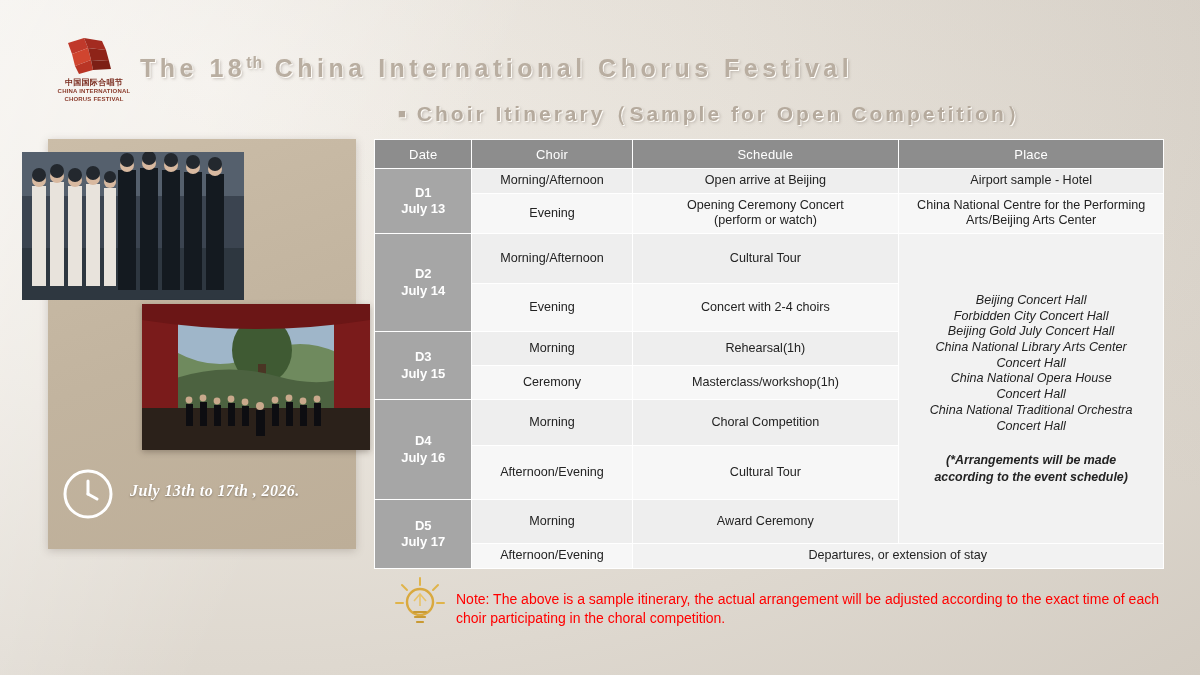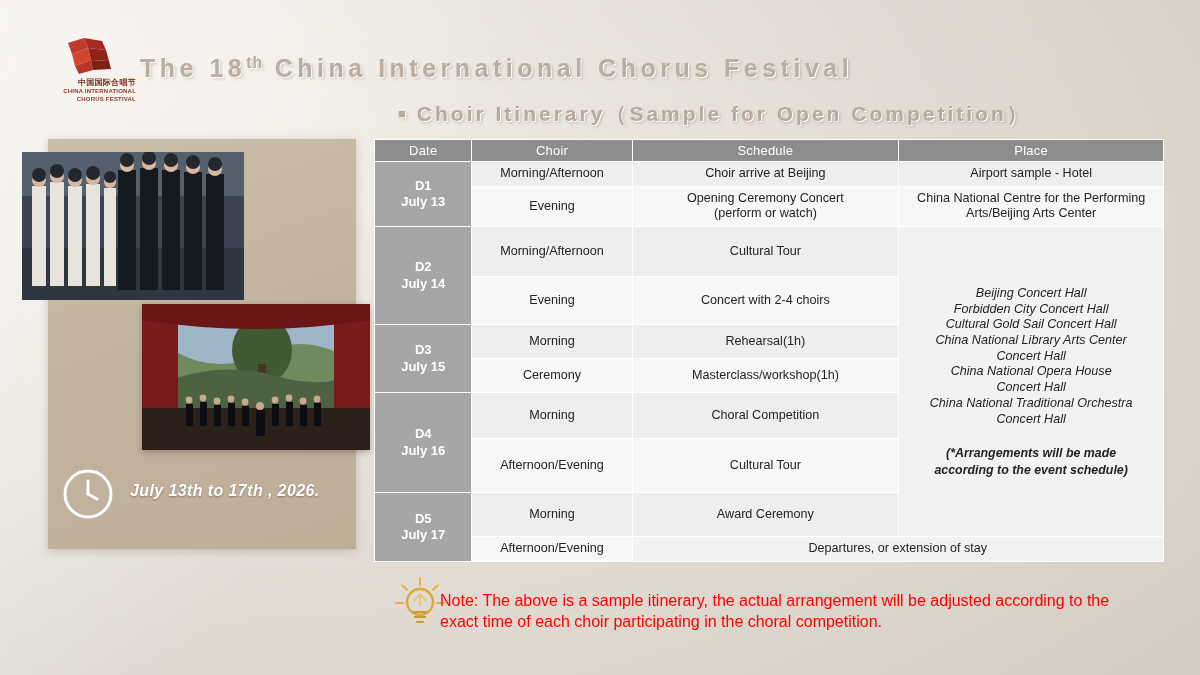--- a/index.html
+++ b/index.html
@@ -30,21 +30,21 @@
     position: absolute; left: 52px; top: 36px;
     width: 84px; height: 64px;
   }
   .logo-mark {
     position: absolute; left: 10px; top: 0;
     width: 54px; height: 40px;
   }
   .logo-text {
     position: absolute; left: 0; top: 42px;
     width: 84px;
-    text-align: right;
+    text-align: center;
     font-size: 8px;
     color: #7a2b1e;
     letter-spacing: .3px;
     line-height: 1.25;
     font-weight: bold;
   }
   .logo-text .en { font-size: 6px; color: #8a3a2a; letter-spacing: .2px; }
 
   
   .main-title {
@@ -95,40 +95,41 @@
     position: absolute; left: 62px; top: 468px;
     width: 52px; height: 52px;
   }
   .date-line {
     position: absolute; left: 130px; top: 482px;
     font-size: 16px; font-style: italic; font-weight: bold;
     color: #ffffff;
     letter-spacing: .4px;
     text-shadow: 0 1px 2px rgba(80,70,60,.5);
     white-space: nowrap;
+    font-family: Liberation Serif, serif;
   }
 
   
   .table-wrap {
     position: absolute; left: 374px; top: 139px;
     width: 790px;
   }
   table.itin {
     border-collapse: collapse;
     width: 790px;
     table-layout: fixed;
     font-size: 12.6px;
     color: #232323;
   }
   table.itin th {
     background: #8d8d8d;
     color: #ffffff;
     font-weight: normal;
     font-size: 13px;
-    height: 22px;
+    height: 29px;
     border: 1px solid #ffffff;
     letter-spacing: .2px;
   }
   table.itin td {
     border: 1px solid #ffffff;
     text-align: center;
     vertical-align: middle;
     padding: 4px 5px;
     line-height: 1.25;
   }
@@ -159,24 +160,24 @@
     font-size: 12.4px;
   }
   .dep-cell { background: #f2f2f2 !important; }
 
   
   .bulb {
     position: absolute; left: 392px; top: 576px;
     width: 56px; height: 54px;
   }
   .note {
-    position: absolute; left: 440px; top: 590px;
+    position: absolute; left: 456px; top: 590px;
     width: 706px;
     color: #ff0000;
-    font-size: 16px;
+    font-size: 14px;
     line-height: 1.33;
   }
 </style>
 </head>
 <body>
 
 <div class="slide">
 
   <div class="logo">
     <svg class="logo-mark" viewBox="0 0 54 40">
@@ -310,21 +311,21 @@
           <th>Place</th>
         </tr>
       </thead>
       <tbody>
 
         <tr class="row-a">
           <td class="c-date" rowspan="2">
             <span>D1</span><br><span>July 13</span>
           </td>
           <td>Morning/Afternoon</td>
-          <td>Choir arrive at Beijing</td>
+          <td>Open arrive at Beijing</td>
           <td>Airport sample - Hotel</td>
         </tr>
         <tr class="row-b">
           <td>Evening</td>
           <td>
             Opening Ceremony Concert<br>(perform or watch)
           </td>
           <td>
             China National Centre for the Performing<br>Arts/Beijing Arts Center
           </td>
@@ -332,21 +333,21 @@
 
         <tr class="row-a">
           <td class="c-date" rowspan="2">
             <span>D2</span><br><span>July 14</span>
           </td>
           <td style="height:50px">Morning/Afternoon</td>
           <td>Cultural Tour</td>
           <td class="place-cell" rowspan="7">
             <span>Beijing Concert Hall</span><br>
             <span>Forbidden City Concert Hall</span><br>
-            <span>Cultural Gold Sail Concert Hall</span><br>
+            <span>Beijing Gold July Concert Hall</span><br>
             <span>China National Library Arts Center<br>Concert Hall</span><br>
             <span>China National Opera House<br>Concert Hall</span><br>
             <span>China National Traditional Orchestra<br>Concert Hall</span>
             <span class="place-note">(*Arrangements will be made<br>according to the event schedule)</span>
           </td>
         </tr>
         <tr class="row-b">
           <td style="height:48px">Evening</td>
           <td>Concert with 2-4 choirs</td>
         </tr>

